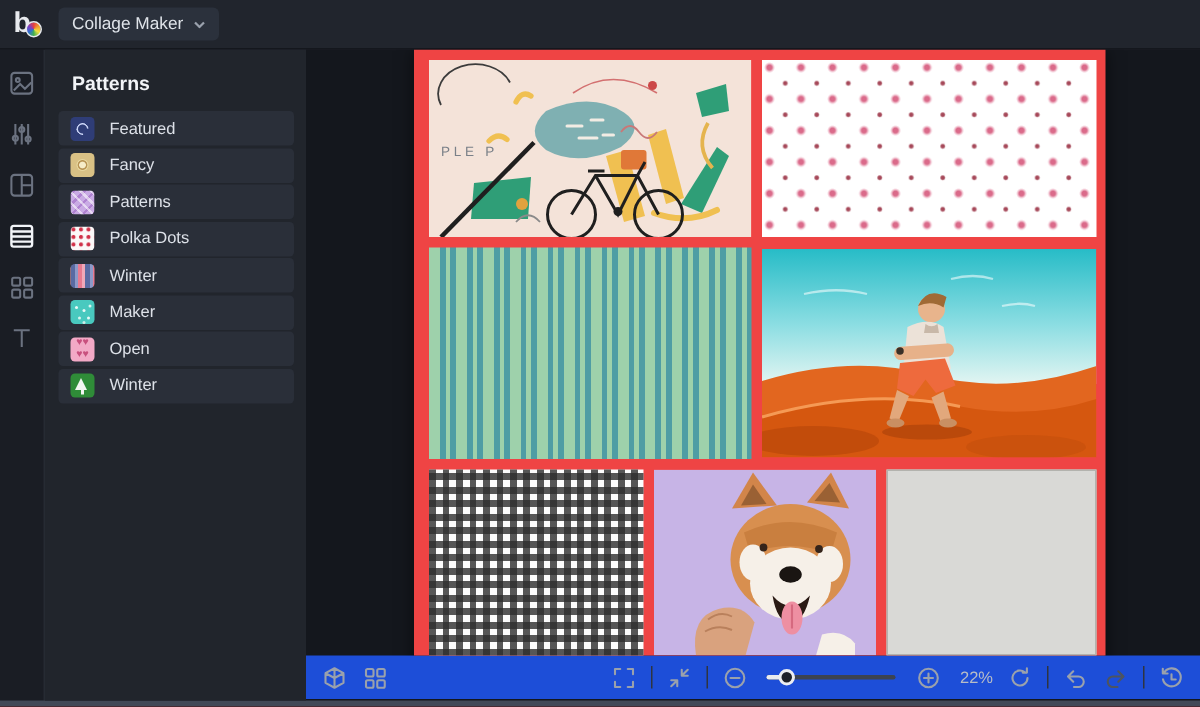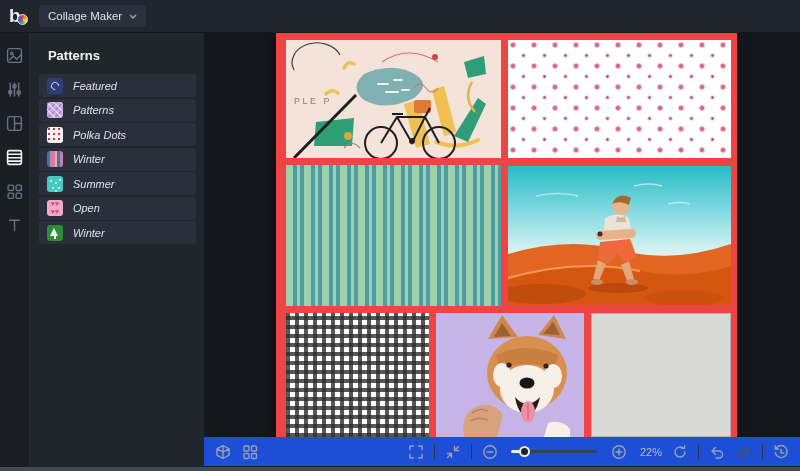--- a/index.html
+++ b/index.html
@@ -36,21 +36,21 @@
   .body { flex:1 1 auto; display:flex; min-height:0; }
 
   .rail { width:30px; background:#1a1d24; border-right:1px solid #262b33;
     display:flex; flex-direction:column; align-items:center; padding-top:14px; gap:17px; }
   .ricon { width:17px; height:17px; cursor:pointer; }
   .ricon svg { width:17px; height:17px; stroke:#6b7280; fill:none; stroke-width:1.3; }
   .ricon.active svg { stroke:#f2f4f8; stroke-width:1.5; }
 
   .panel { width:175px; background:#21252c; position:relative; }
   .ptitle { color:#f2f4f7; font-size:13px; font-weight:bold; margin:15px 0 11px 18px; }
-  .plist { padding:0 8px 0 9px;font-style:italic; }
+  .plist { padding:0 8px 0 9px; }
   .pitem { height:23px; margin-bottom:1.5px; background:#2a2f39; border-radius:3px;
     display:flex; align-items:center; cursor:pointer; }
   .thumb { width:16px; height:16px; border-radius:3px; margin:0 10px 0 8px;
     position:relative; overflow:hidden; flex:0 0 16px; }
   .plabel { color:#dde1e8; font-size:11px; }
 
   .t-featured { background:#2f3d77; }
   .t-featured::before { content:""; position:absolute; left:4px; top:4px; width:6px; height:6px;
     border:1.6px solid #ccd6f8; border-right-color:transparent; border-radius:50%;
     transform:rotate(40deg); }
@@ -185,34 +185,38 @@
     </div>
 
     <div class="panel">
       <div class="ptitle">Patterns</div>
       <div class="plist">
         <div class="pitem">
           <span class="thumb t-featured"></span>
           <span class="plabel">Featured</span>
         </div>
         <div class="pitem">
+          <span class="thumb t-fancy"></span>
+          <span class="plabel">Fancy</span>
+        </div>
+        <div class="pitem">
           <span class="thumb t-geometric"></span>
           <span class="plabel">Patterns</span>
         </div>
         <div class="pitem">
           <span class="thumb t-polka"></span>
           <span class="plabel">Polka Dots</span>
         </div>
         <div class="pitem">
           <span class="thumb t-stripes"></span>
           <span class="plabel">Winter</span>
         </div>
         <div class="pitem">
           <span class="thumb t-summer"></span>
-          <span class="plabel">Summer</span>
+          <span class="plabel">Maker</span>
         </div>
         <div class="pitem">
           <span class="thumb t-love"></span>
           <span class="plabel">Open</span>
         </div>
         <div class="pitem">
           <span class="thumb t-winter"></span>
           <span class="plabel">Winter</span>
         </div>
       </div>

